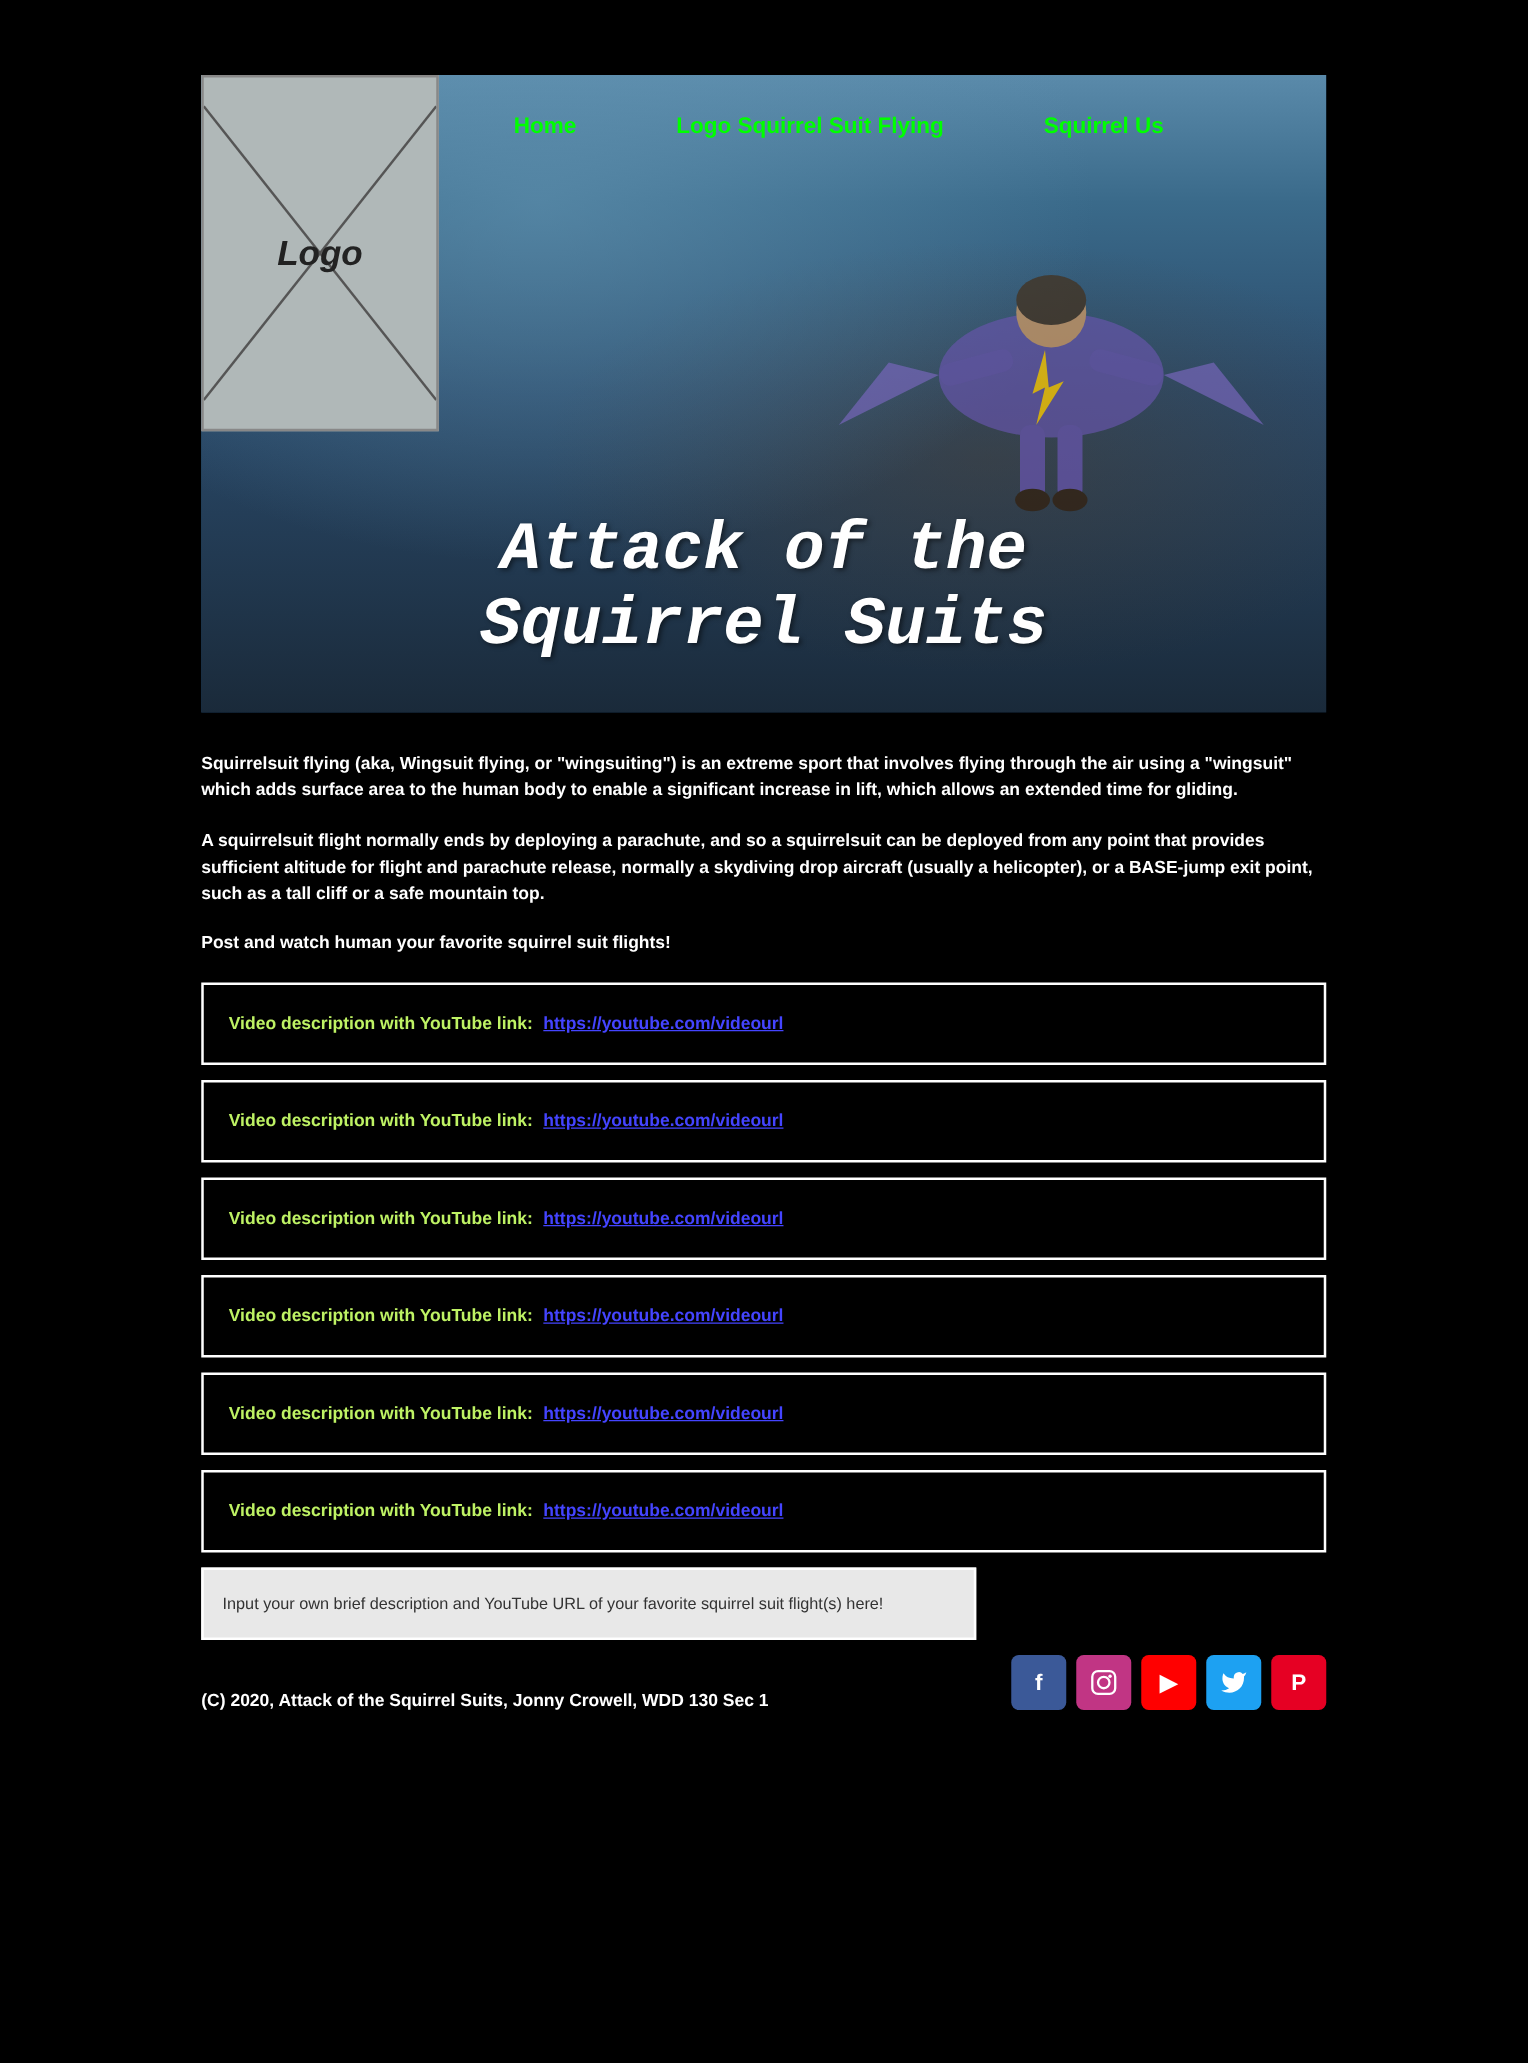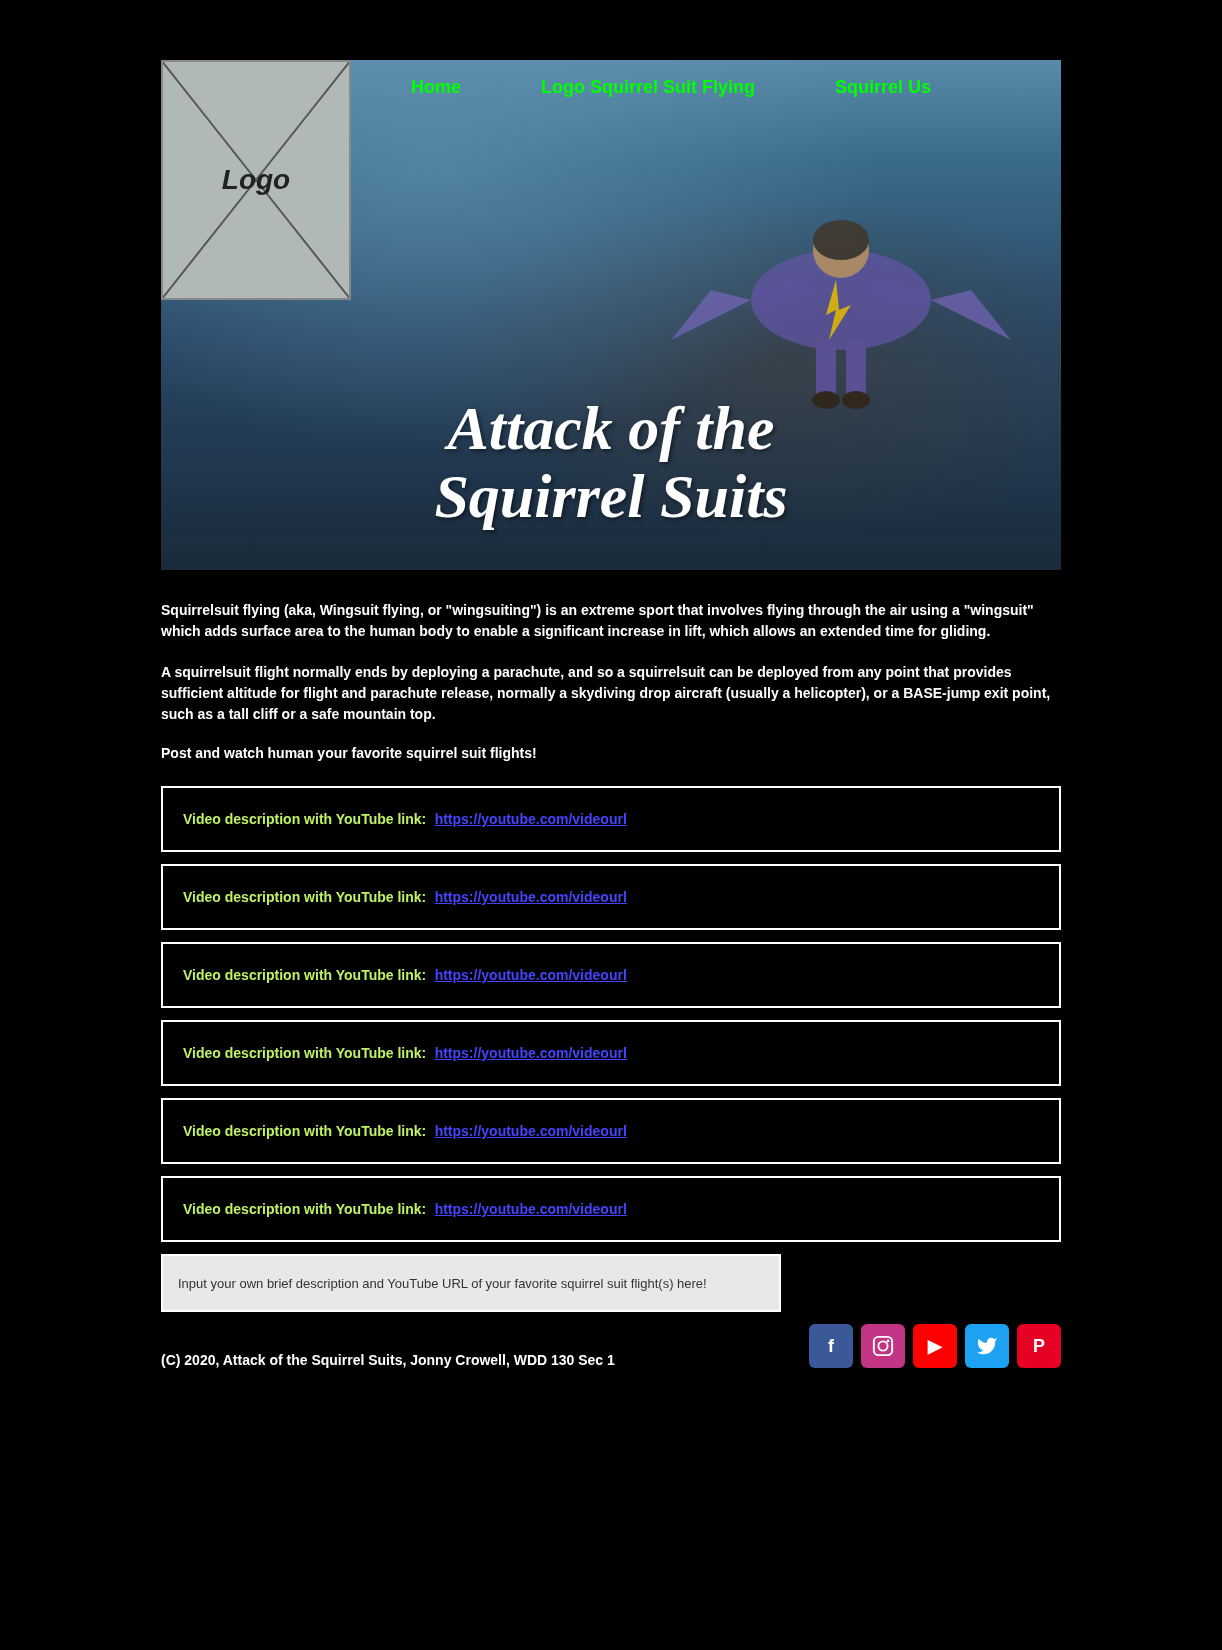--- a/index.html
+++ b/index.html
@@ -35,21 +35,21 @@
         radial-gradient(ellipse at 70% 60%, rgba(80,60,40,0.4) 0%, transparent 40%),
         linear-gradient(180deg, #5a8aaa 0%, #3a6a8a 20%, #2a4a6a 50%, #1a2a3a 100%);
     }
 
     
     .logo-box {
       position: absolute;
       top: 0;
       left: 0;
       width: 190px;
-      height: 240px;
+      height: 285px;
       background: #b0b8b8;
       border: 2px solid #888;
       display: flex;
       align-items: center;
       justify-content: center;
       z-index: 10;
     }
 
     .logo-svg {
       position: absolute;
@@ -62,21 +62,21 @@
       z-index: 2;
       font-size: 28px;
       font-weight: bold;
       font-style: italic;
       color: #222;
     }
 
     
     .nav {
       position: absolute;
-      top: 0;
+      top: 13px;
       left: 190px;
       right: 0;
       height: 55px;
       display: flex;
       align-items: center;
       justify-content: flex-start;
       padding-left: 60px;
       gap: 80px;
       z-index: 10;
     }
@@ -104,25 +104,25 @@
       position: absolute;
       bottom: 40px;
       left: 50%;
       transform: translateX(-50%);
       text-align: center;
       width: 600px;
       z-index: 10;
     }
 
     .hero-title-text {
-      font-size: 62px;
+      font-size: 54px;
       font-weight: bold;
       font-style: italic;
       color: #fff;
-      font-family: Liberation Serif, serif;
+      font-family: Liberation Mono, monospace;
       line-height: 1.1;
       text-shadow: 2px 2px 4px rgba(0,0,0,0.5);
       white-space: nowrap;
     }
 
     
     .content {
       padding: 30px 0 20px 0;
     }
 

